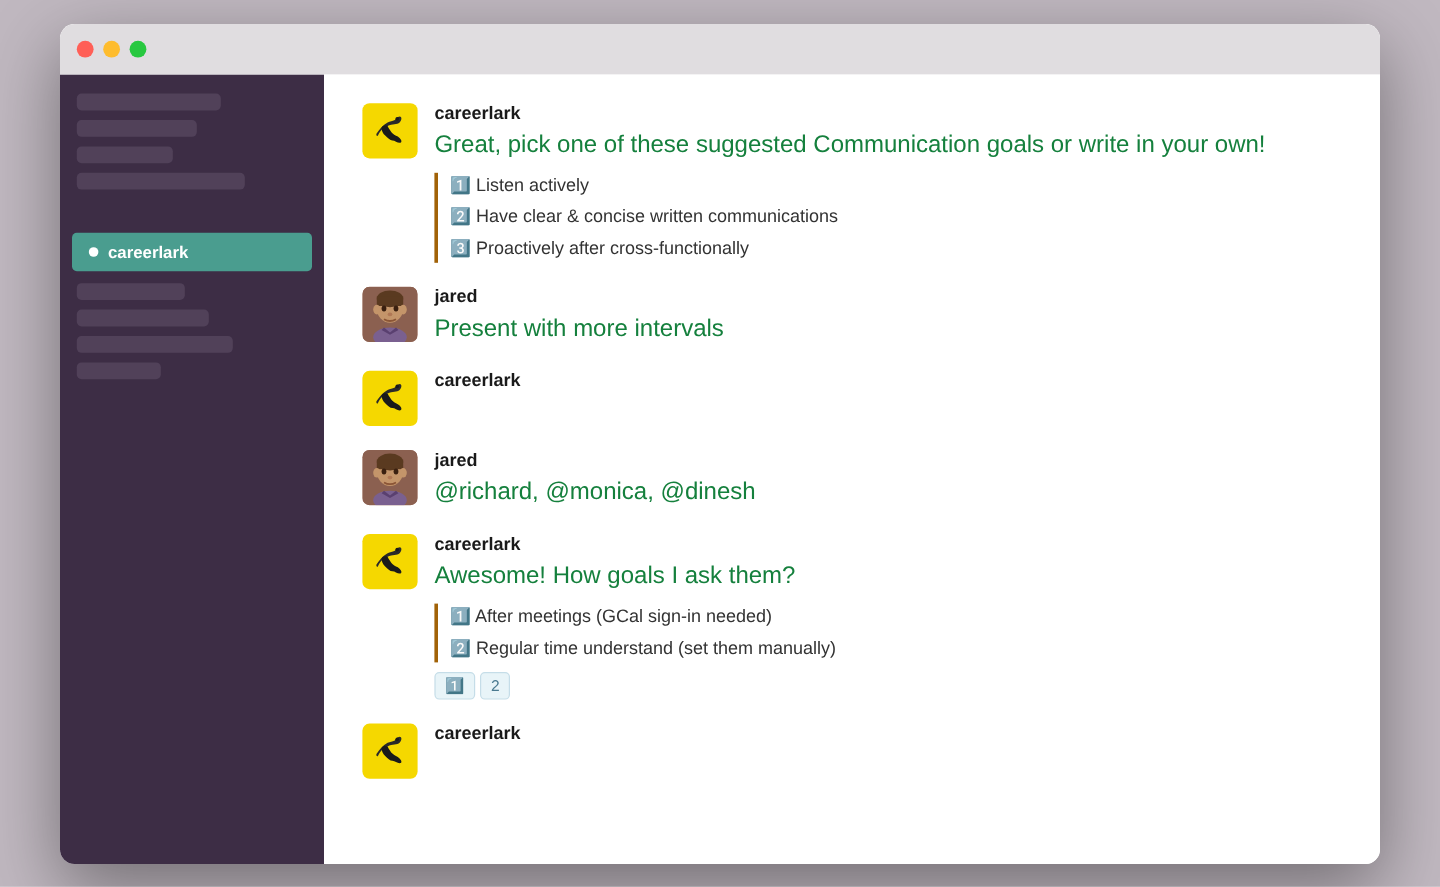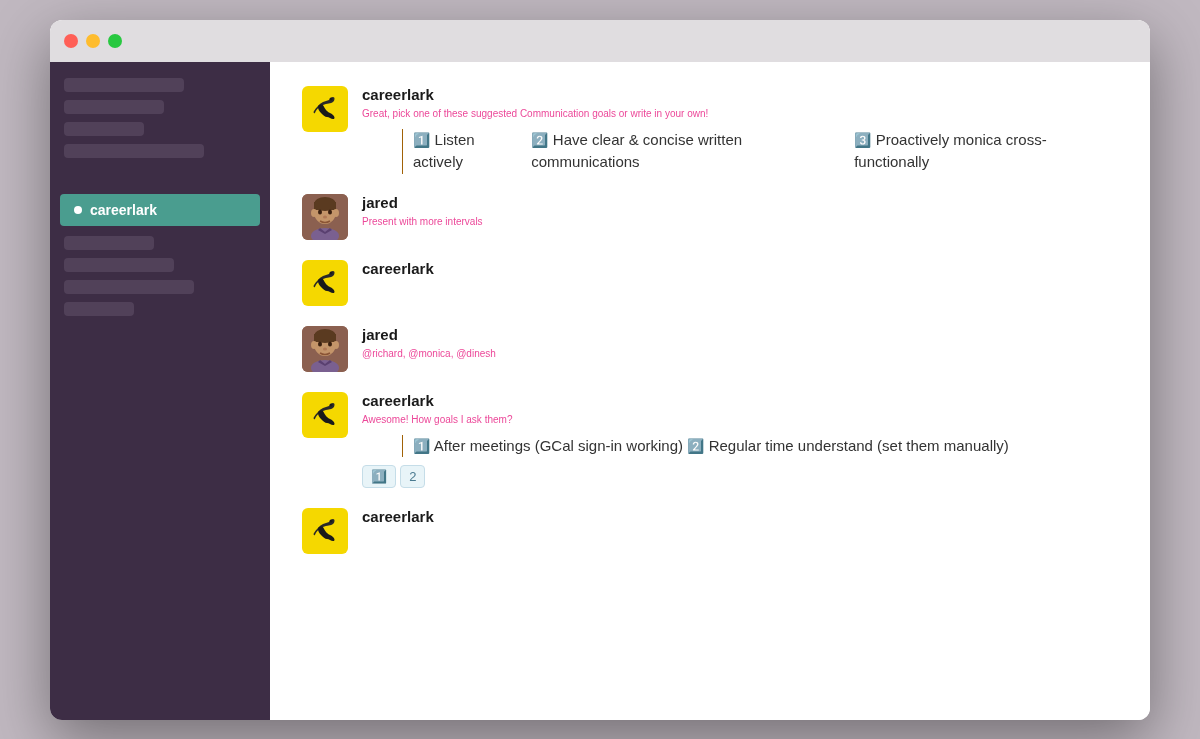--- a/index.html
+++ b/index.html
@@ -144,33 +144,32 @@
     }
 
     .message-author {
       font-weight: 700;
       font-size: 15px;
       color: #1a1a1a;
       margin-bottom: 3px;
     }
 
     .message-text {
-      font-size: 10px;
-      color: #ec4899;
+      font-size: 20px;
+      color: #15803d;
       line-height: 1.5;
     }
 
     .suggested-list {
       margin-top: 8px;
-      border-left: 1px solid #a16207;
+      border-left: 3px solid #a16207;
       padding-left: 10px;
       display: flex;
-      flex-direction: row;
+      flex-direction: column;
       gap: 4px;
-      margin-left: 40px;
     }
 
     .suggested-item {
       font-size: 15px;
       color: #333;
       line-height: 1.5;
     }
 
     .number-emoji {
       font-size: 14px;
@@ -269,21 +268,21 @@
           <div class="message-author">careerlark</div>
           <div class="message-text">Great, pick one of these suggested Communication goals or write in your own!</div>
           <div class="suggested-list">
             <div class="suggested-item">
               <span class="number-emoji">1️⃣</span> <span>Listen actively</span>
             </div>
             <div class="suggested-item">
               <span class="number-emoji">2️⃣</span> <span>Have clear &amp; concise written communications</span>
             </div>
             <div class="suggested-item">
-              <span class="number-emoji">3️⃣</span> <span>Proactively monica cross-functionally</span>
+              <span class="number-emoji">3️⃣</span> <span>Proactively after cross-functionally</span>
             </div>
           </div>
         </div>
       </div>
 
       <div class="message">
         <div class="avatar human-avatar">
 
           <svg viewBox="0 0 46 46" xmlns="http://www.w3.org/2000/svg" width="46" height="46">
             <rect width="46" height="46" fill="#8b6050"></rect>
@@ -356,21 +355,21 @@
             <path d="M6 20 C6 20 8 14 14 12 C18 10 22 11 24 9 C26 7 26 4 24 4 C22 4 21 6 20 7 C18 8 16 8 14 9 C10 11 7 15 5 18 C4 19 5 21 6 20Z" fill="#2a2a2a"></path>
             <path d="M14 12 C14 12 16 16 18 18 C20 20 22 20 24 22 C26 24 26 26 24 26 C22 26 20 24 18 24 C16 24 14 22 12 20 C10 18 9 16 9 14 C9 12 11 11 14 12Z" fill="#1a1a1a"></path>
             <circle cx="22" cy="6" r="1.5" fill="#1a1a1a"></circle>
           </svg>
         </div>
         <div class="message-content">
           <div class="message-author">careerlark</div>
           <div class="message-text">Awesome! How goals I ask them?</div>
           <div class="suggested-list">
             <div class="suggested-item">
-              <span class="number-emoji">1️⃣</span> <span>After meetings (GCal sign-in working)</span>
+              <span class="number-emoji">1️⃣</span> <span>After meetings (GCal sign-in needed)</span>
             </div>
             <div class="suggested-item">
               <span class="number-emoji">2️⃣</span> <span>Regular time understand (set them manually)</span>
             </div>
           </div>
           <div class="reaction-buttons">
             <button class="reaction-btn">1️⃣</button>
             <button class="reaction-btn">2</button>
           </div>
         </div>

